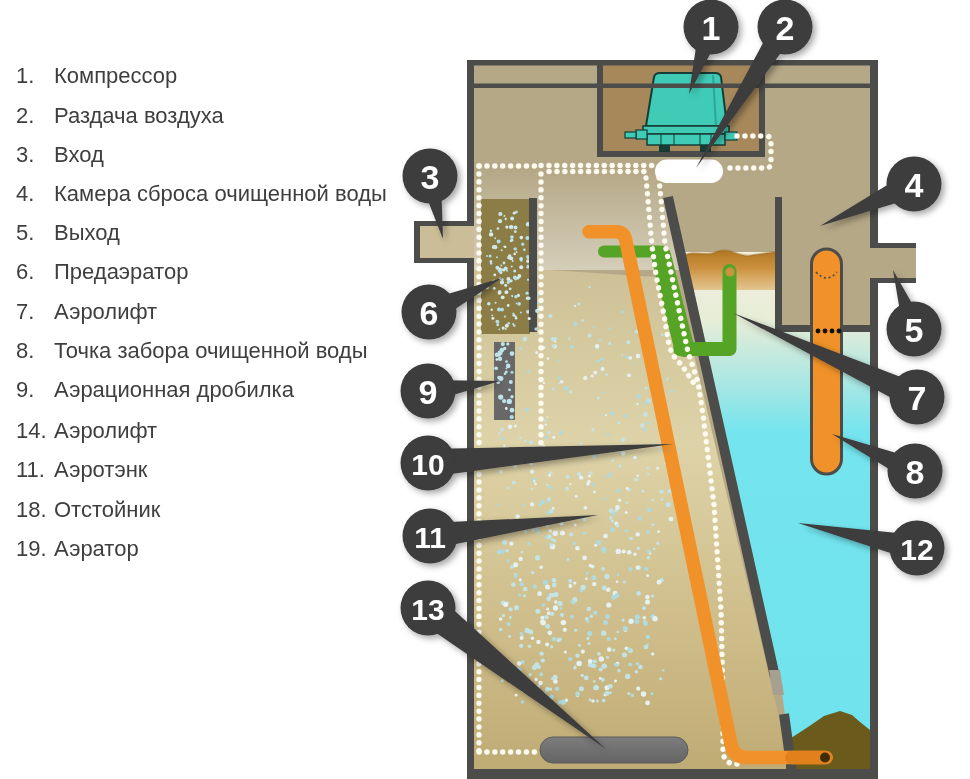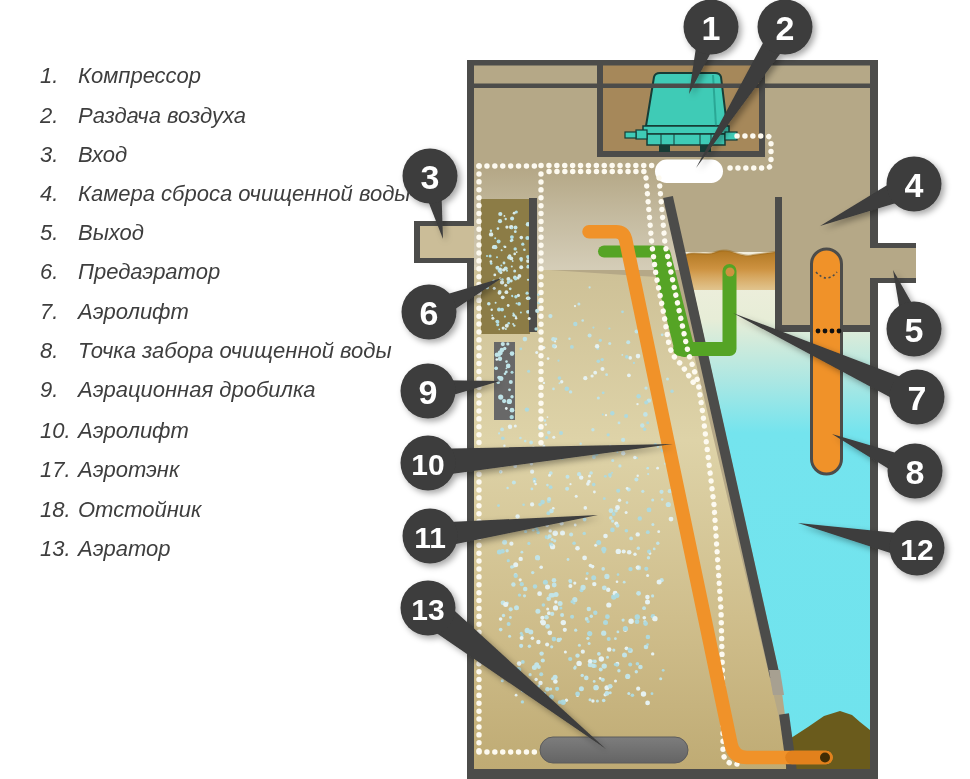--- a/index.html
+++ b/index.html
@@ -1,16 +1,16 @@
 <!DOCTYPE html>
 <html><head>
 <meta charset="utf-8">
 <style>
 html,body { margin:0; padding:0; background:#fff; width:970px; height:779px; overflow:hidden; }
-.lg { position:absolute; left:40px; font-family:"Liberation Sans",sans-serif; font-size:22px; color:#3e3e3e; white-space:nowrap;font-style:italic; }
+.lg { position:absolute; left:16px; font-family:"Liberation Sans",sans-serif; font-size:22px; color:#3e3e3e; white-space:nowrap; }
 .lg .num { display:inline-block; width:38px; }
 </style>
 </head>
 <body>
 
 <svg width="970" height="779" viewBox="0 0 970 779" style="position:absolute;left:0;top:0">
 <defs>
 <filter id="ds" x="-30%" y="-30%" width="160%" height="160%">
 <feDropShadow dx="3" dy="3" stdDeviation="3" flood-color="#000" flood-opacity="0.35"></feDropShadow>
 </filter>
@@ -900,16 +900,16 @@
 </svg>
 <div class="lg" style="top:63.0px"><span class="num">1.</span>Компрессор</div>
 <div class="lg" style="top:102.5px"><span class="num">2.</span>Раздача воздуха</div>
 <div class="lg" style="top:141.5px"><span class="num">3.</span>Вход</div>
 <div class="lg" style="top:180.5px"><span class="num">4.</span>Камера сброса очищенной воды</div>
 <div class="lg" style="top:220.0px"><span class="num">5.</span>Выход</div>
 <div class="lg" style="top:259.0px"><span class="num">6.</span>Предаэратор</div>
 <div class="lg" style="top:298.5px"><span class="num">7.</span>Аэролифт</div>
 <div class="lg" style="top:338.0px"><span class="num">8.</span>Точка забора очищенной воды</div>
 <div class="lg" style="top:377.0px"><span class="num">9.</span>Аэрационная дробилка</div>
-<div class="lg" style="top:417.5px"><span class="num">10.</span>Аэролифт</div>
-<div class="lg" style="top:456.5px"><span class="num">17.</span>Аэротэнк</div>
+<div class="lg" style="top:417.5px"><span class="num">14.</span>Аэролифт</div>
+<div class="lg" style="top:456.5px"><span class="num">11.</span>Аэротэнк</div>
 <div class="lg" style="top:496.5px"><span class="num">18.</span>Отстойник</div>
-<div class="lg" style="top:535.5px"><span class="num">13.</span>Аэратор</div>
+<div class="lg" style="top:535.5px"><span class="num">19.</span>Аэратор</div>
 
 </body></html>

